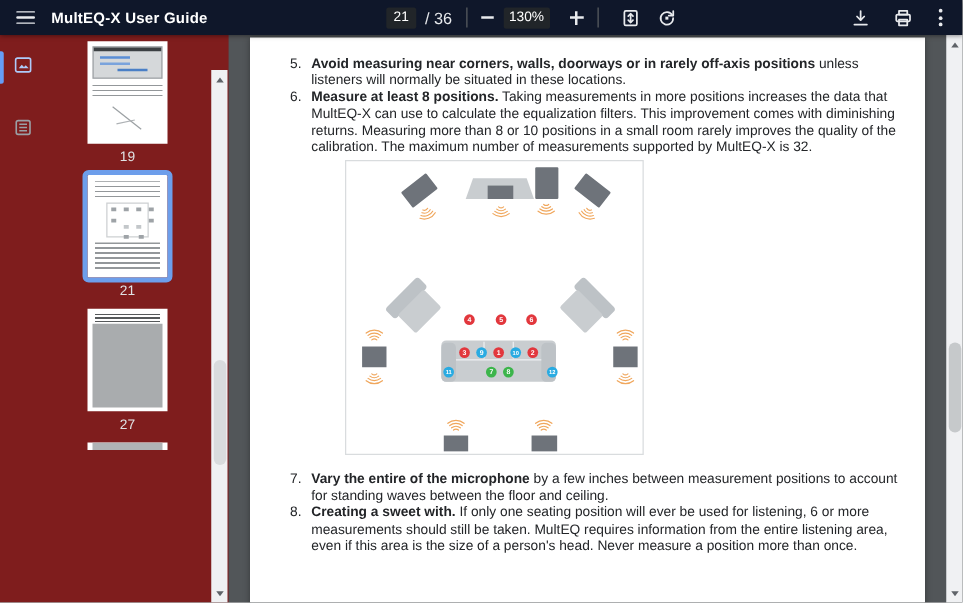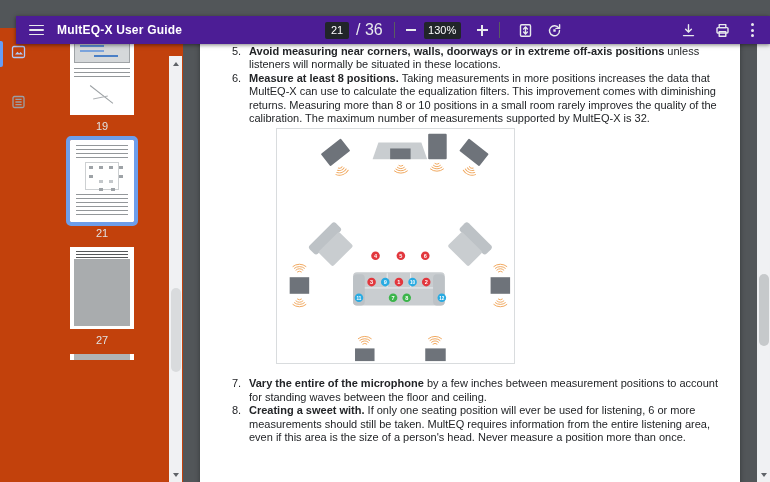--- a/index.html
+++ b/index.html
@@ -1,44 +1,44 @@
 <!DOCTYPE html>
 <html style="--wave: #f0a75d; --spk: #6e737a; --furn: #c9cdd0; --furn2: #bdc2c6;"><head>
 <meta charset="utf-8">
 <style>
   * { box-sizing: border-box; margin: 0; padding: 0; }
   html,body { width:770px; height:482px; overflow:hidden; }
   body { position:relative; background:#525659; font-family:"Liberation Sans", sans-serif; }
 
   
-  .toolbar { position:absolute; top:0; left:16px; right:0; height:28px; background:#4c1d95;
-             display:flex; align-items:center; z-index:9; box-shadow:0 1px 4px rgba(0,0,0,.5);margin-top:16px; }
+  .toolbar { position:absolute; top:0; left:0; right:0; height:28px; background:#0f172a;
+             display:flex; align-items:center; z-index:9; box-shadow:0 1px 4px rgba(0,0,0,.5); }
   .tb-left { flex:0 0 296px; display:flex; align-items:center; gap:13px; padding-left:13px; }
   .hamburger { width:15px; height:11px; display:flex; flex-direction:column; justify-content:space-between; cursor:pointer; }
   .hamburger span { display:block; height:1.8px; background:#e8eaed; border-radius:1px; }
   .doc-title { color:#ffffff; font-size:12px; font-weight:bold; letter-spacing:.2px; white-space:nowrap; }
   .tb-center { display:flex; align-items:center; padding-left:13px; }
   .pagebox, .zoombox { background:#212529; color:#fff; font-size:11px; text-align:center;
              border-radius:2px; height:17px; line-height:17px; }
   .pagebox { width:24px; }
   .zoombox { width:37px; margin:0 8px; }
-  .page-count { color:#e8eaed; font-size:16px; margin-left:7px; white-space:nowrap; }
+  .page-count { color:#e8eaed; font-size:13px; margin-left:7px; white-space:nowrap; }
   .tb-divider { width:1px; height:16px; background:#5a5e61; margin:0 11px; }
   .tb-btn { display:flex; align-items:center; justify-content:center; cursor:pointer; }
   .minus-glyph { width:10px; height:1.8px; background:#e8eaed; display:block; }
   .plus-glyph { position:relative; width:11px; height:11px; display:block; margin-left:8px; }
   .plus-glyph::before { content:""; position:absolute; left:0; top:4.6px; width:11px; height:1.8px; background:#e8eaed; }
   .plus-glyph::after  { content:""; position:absolute; left:4.6px; top:0; width:1.8px; height:11px; background:#e8eaed; }
   .tb-icon { margin:0 7px; }
   .tb-right { flex:1; display:flex; align-items:center; justify-content:flex-end; gap:19px; padding-right:14px; }
   .dots { display:flex; flex-direction:column; gap:2.4px; cursor:pointer; padding:2px; }
   .dots i { width:3px; height:3px; border-radius:50%; background:#e8eaed; }
 
   
-  .sidebar { position:absolute; left:0; top:28px; bottom:0; width:183px; background:#c2410c; }
+  .sidebar { position:absolute; left:0; top:28px; bottom:0; width:183px; background:#7f1d1d; }
   .rail { position:absolute; left:0; top:0; bottom:0; width:36px; }
   .rail-indicator { position:absolute; left:0; top:13px; width:3px; height:26px; background:#669df6; border-radius:0 2px 2px 0; }
   .rail-btn { width:36px; height:34px; display:flex; align-items:center; justify-content:center; cursor:pointer; }
   .thumbs { position:absolute; left:36px; top:0; width:133px; bottom:0; overflow:hidden; }
   .thumb-wrap { margin:5px 0 8px 28px; width:76px; }
   .thumb { position:relative; width:64px; height:82px; background:#fff; margin:0 auto; }
   .thumb.selected { outline:4px solid #6d9eeb; border-radius:1px; }
   .thumb-label { text-align:center; color:#e0e2e4; font-size:11px; margin-top:5px; }
 
   
@@ -211,21 +211,21 @@
         <span class="tri-down"></span>
       </div>
   </div>
 </div>
 
 <div class="main-area">
   <div class="page">
 
     <div class="li">
       <span class="num">5.</span>
-      <span class="body"><b>Avoid measuring near corners, walls, doorways or in extreme off-axis positions</b><span> unless listeners will normally be situated in these locations.</span></span>
+      <span class="body"><b>Avoid measuring near corners, walls, doorways or in rarely off-axis positions</b><span> unless listeners will normally be situated in these locations.</span></span>
     </div>
 
     <div class="li">
       <span class="num">6.</span>
       <span class="body"><b>Measure at least 8 positions.</b><span> Taking measurements in more positions increases the data that MultEQ-X can use to calculate the equalization filters. This improvement comes with diminishing returns. Measuring more than 8 or 10 positions in a small room rarely improves the quality of the calibration. The maximum number of measurements supported by MultEQ-X is 32.</span></span>
     </div>
 
     <div class="diagram-holder">
       <svg class="room" width="239" height="236" viewBox="0 0 243 238">
         <defs>

